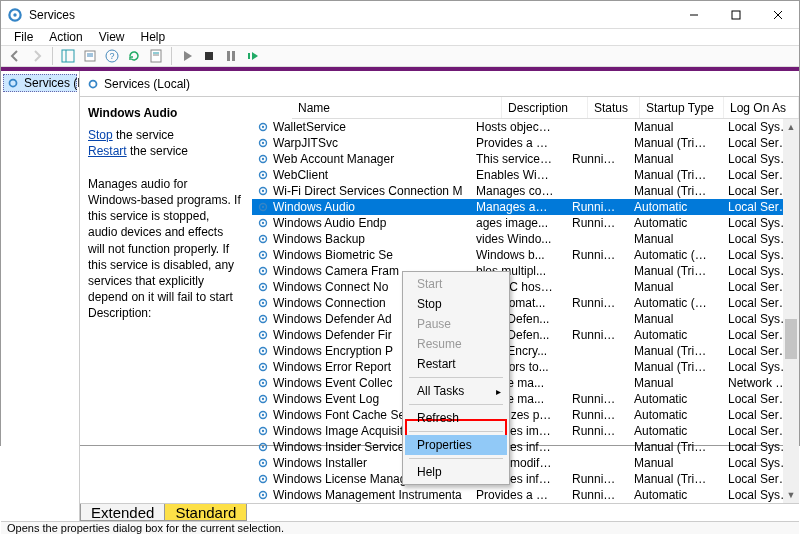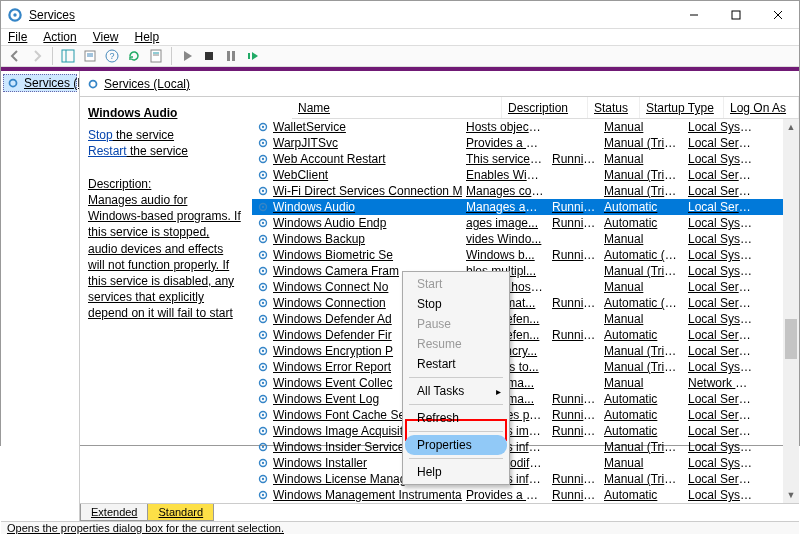--- a/index.html
+++ b/index.html
@@ -1,24 +1,24 @@
 <!DOCTYPE html>
 <html><head>
 <meta charset="utf-8">
 <style>
 * { box-sizing: border-box; }
 html, body { margin:0; padding:0; width:800px; height:535px;
   font-family: "Segoe UI", Tahoma, sans-serif; font-size:12px;
   background:#fff; color:#000; overflow:hidden; }
-.window { width:800px; height:446px; border:1px solid #999; display:flex; flex-direction:column;text-decoration:underline; }
+.window { width:800px; height:446px; border:1px solid #999; display:flex; flex-direction:column; }
 .titlebar { height:28px; display:flex; align-items:center; border-bottom:1px solid #ddd; }
 .titlebar .icon { width:18px; height:18px; margin:0 5px; }
 .titlebar .title { flex:1; font-size:12px; }
 .titlebar .wbtn { width:42px; height:28px; display:flex; align-items:center; justify-content:center; }
-.menubar { height:20px; display:flex; align-items:center; gap:2px; }
+.menubar { height:20px; display:flex; align-items:center; padding-left:6px; gap:2px; }
 .menubar .mitem { padding:1px 7px; }
 .toolbar { height:24px; border-top:1px solid #ddd; border-bottom:1px solid #ddd;
   display:flex; align-items:center; padding-left:4px; gap:2px; background:#fafafa; }
 .toolbar .tbtn { width:20px; height:20px; display:flex; align-items:center; justify-content:center; }
 .toolbar .tbtn svg { width:16px; height:16px; }
 .toolbar .sep { width:1px; height:18px; background:#ccc; margin:0 3px; }
 .body { flex:1; display:flex; border-top:4px solid #701a75; position:relative; }
 .nav { width:114px; background:#fff; border-right:1px solid #ccc; padding:3px 2px; overflow:hidden; }
 .navrow { display:flex; align-items:center; gap:4px; padding:1px 2px;
   background:#cde8ff; border:1px dotted #66a; white-space:nowrap; }
@@ -28,35 +28,35 @@
 .main-content { flex:1; display:flex; overflow:hidden; }
 .details { width:172px; padding:8px 10px 8px 8px; line-height:1.35; }
 .details .sname { font-weight:bold; margin-bottom:6px; }
 .details a { color:#0645ad; text-decoration:underline; }
 .list { flex:1; display:flex; flex-direction:column; overflow:hidden; position:relative; }
 .colheaders { height:22px; display:flex; border-bottom:1px solid #ddd; background:#fff;
   font-weight:normal; position:sticky; top:0;margin-left:40px; }
 .colheaders .ch { padding:4px 6px; border-right:1px solid #eee; white-space:nowrap; overflow:hidden; }
 .c-name{width:210px;} .c-desc{width:86px;} .c-stat{width:52px;} .c-start{width:84px;} .c-log{width:75px;}
 .rows { overflow:hidden; }
-.row { height:16px; display:flex; align-items:center; }
+.row { height:16px; display:flex; align-items:center;justify-content:space-between; }
 .row.selected { background:#0179d9; color:#fff; }
 .row .cell { padding:0 4px; white-space:nowrap; overflow:hidden; text-overflow:ellipsis; }
 .row .cell.c-name { display:flex; align-items:center; gap:3px; }
 .gear { width:14px; height:14px; flex-shrink:0; }
-.tabs { height:18px; border-top:1px solid #ccc; display:flex; font-size:11px; }
+.tabs { height:18px; border-top:1px solid #ccc; display:flex; font-size:15px; }
 .tabs .tab { border:1px solid #999; border-top:none; padding:0 10px; margin-right:-1px;
   display:flex; align-items:center; background:#f4f4f4; }
 .tabs .tab.active { background:#fde047; }
 .contextmenu { position:absolute; left:401px; top:200px; width:108px; background:#f5f5f5;
   border:1px solid #aaa; box-shadow:2px 3px 4px rgba(0,0,0,0.25); padding:2px; }
 .contextmenu .cmrow { height:20px; display:flex; align-items:center; padding-left:12px;
   position:relative; }
 .contextmenu .cmrow.disabled { color:#9a9a9a; }
-.contextmenu .cmrow.hot { background:#91c9f7;border-radius:9px; }
+.contextmenu .cmrow.hot { background:#91c9f7; }
 .contextmenu .cmrow.hasarrow::after { content:"▸"; position:absolute; right:6px; font-size:10px; }
 .contextmenu .cmsep { height:1px; background:#ccc; margin:3px 4px; }
 .contextmenu .highlight-box { position:absolute; border:2px solid #ff0000; pointer-events:none;
   left:2px; right:2px; top:147px; height:22px; }
 .statusbar { height:20px; border-top:1px solid #ccc; display:flex; align-items:center;
   padding-left:6px; font-size:11px; background:#f8f8f8; }
 .scrollbar { position:absolute; right:0; top:22px; bottom:0; width:16px; background:#f0f0f0; }
 .scrollbar .thumb { position:absolute; left:2px; right:2px; top:200px; height:40px; background:#c4c4c4; }
 .scrollbar .arr { height:16px; display:flex; align-items:center; justify-content:center; font-size:9px; color:#666;}
 </style>
@@ -191,22 +191,22 @@
       <div class="main-content">
         <div class="details">
           <div class="sname">Windows Audio</div>
           <div>
             <a href="#">Stop</a><span> the service</span>
           </div>
           <div>
             <a href="#">Restart</a><span> the service</span>
           </div>
           <br>
+          <div>Manages audio for Windows-based programs. If this service is stopped, audio devices and effects will not function properly. If this service is disabled, any services that explicitly depend on it will fail to start</div>
           <div>Description:</div>
-          <div>Manages audio for Windows-based programs. If this service is stopped, audio devices and effects will not function properly. If this service is disabled, any services that explicitly depend on it will fail to start</div>
         </div>
 
         <div class="list">
           <div class="colheaders">
             <div class="ch c-name">Name</div>
             <div class="ch c-desc">Description</div>
             <div class="ch c-stat">Status</div>
             <div class="ch c-start">Startup Type</div>
             <div class="ch c-log">Log On As</div>
           </div>
@@ -236,21 +236,21 @@
                 <div class="cell c-stat"></div>
                 <div class="cell c-start">Manual (Trigg...</div>
                 <div class="cell c-log">Local Service</div>
               </div>
               <div class="row">
                 <div class="cell c-name">
                   <span class="gear"><svg viewBox="0 0 16 16">
                       <circle cx="8" cy="8" r="4" fill="none" stroke="#3585c7" stroke-width="1.6"></circle>
                       <circle cx="8" cy="8" r="1.3" fill="#3585c7"></circle>
                     </svg></span>
-                  <span>Web Account Restart</span>
+                  <span>Web Account Manager</span>
                 </div>
                 <div class="cell c-desc">This service is u...</div>
                 <div class="cell c-stat">Running</div>
                 <div class="cell c-start">Manual</div>
                 <div class="cell c-log">Local System</div>
               </div>
               <div class="row">
                 <div class="cell c-name">
                   <span class="gear"><svg viewBox="0 0 16 16">
                       <circle cx="8" cy="8" r="4" fill="none" stroke="#3585c7" stroke-width="1.6"></circle>

